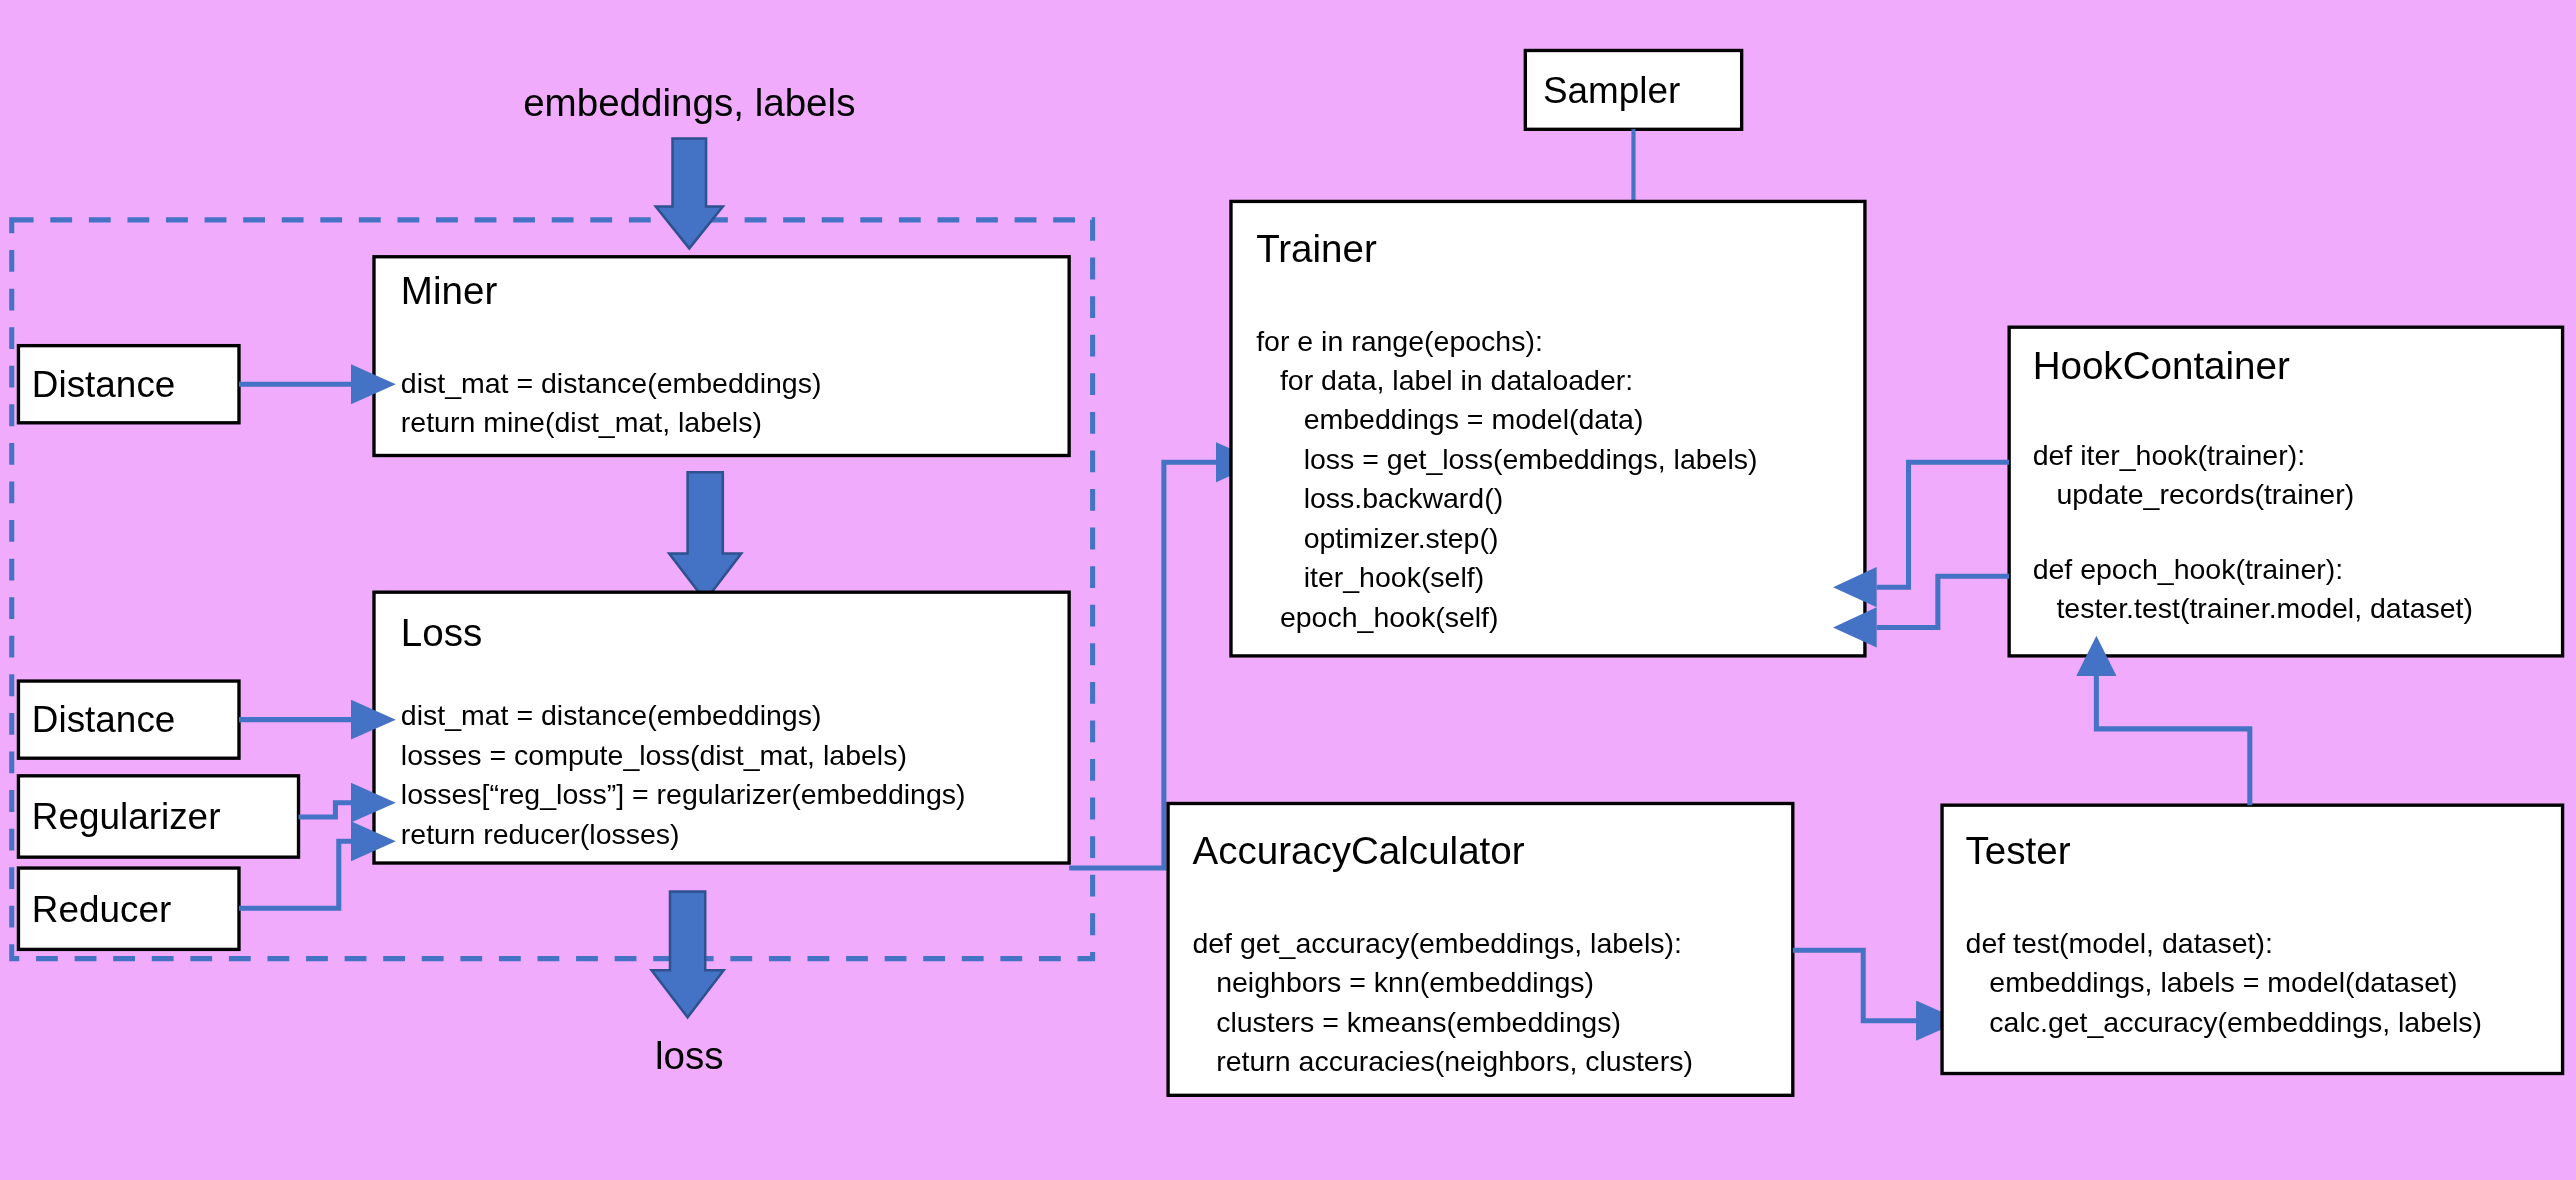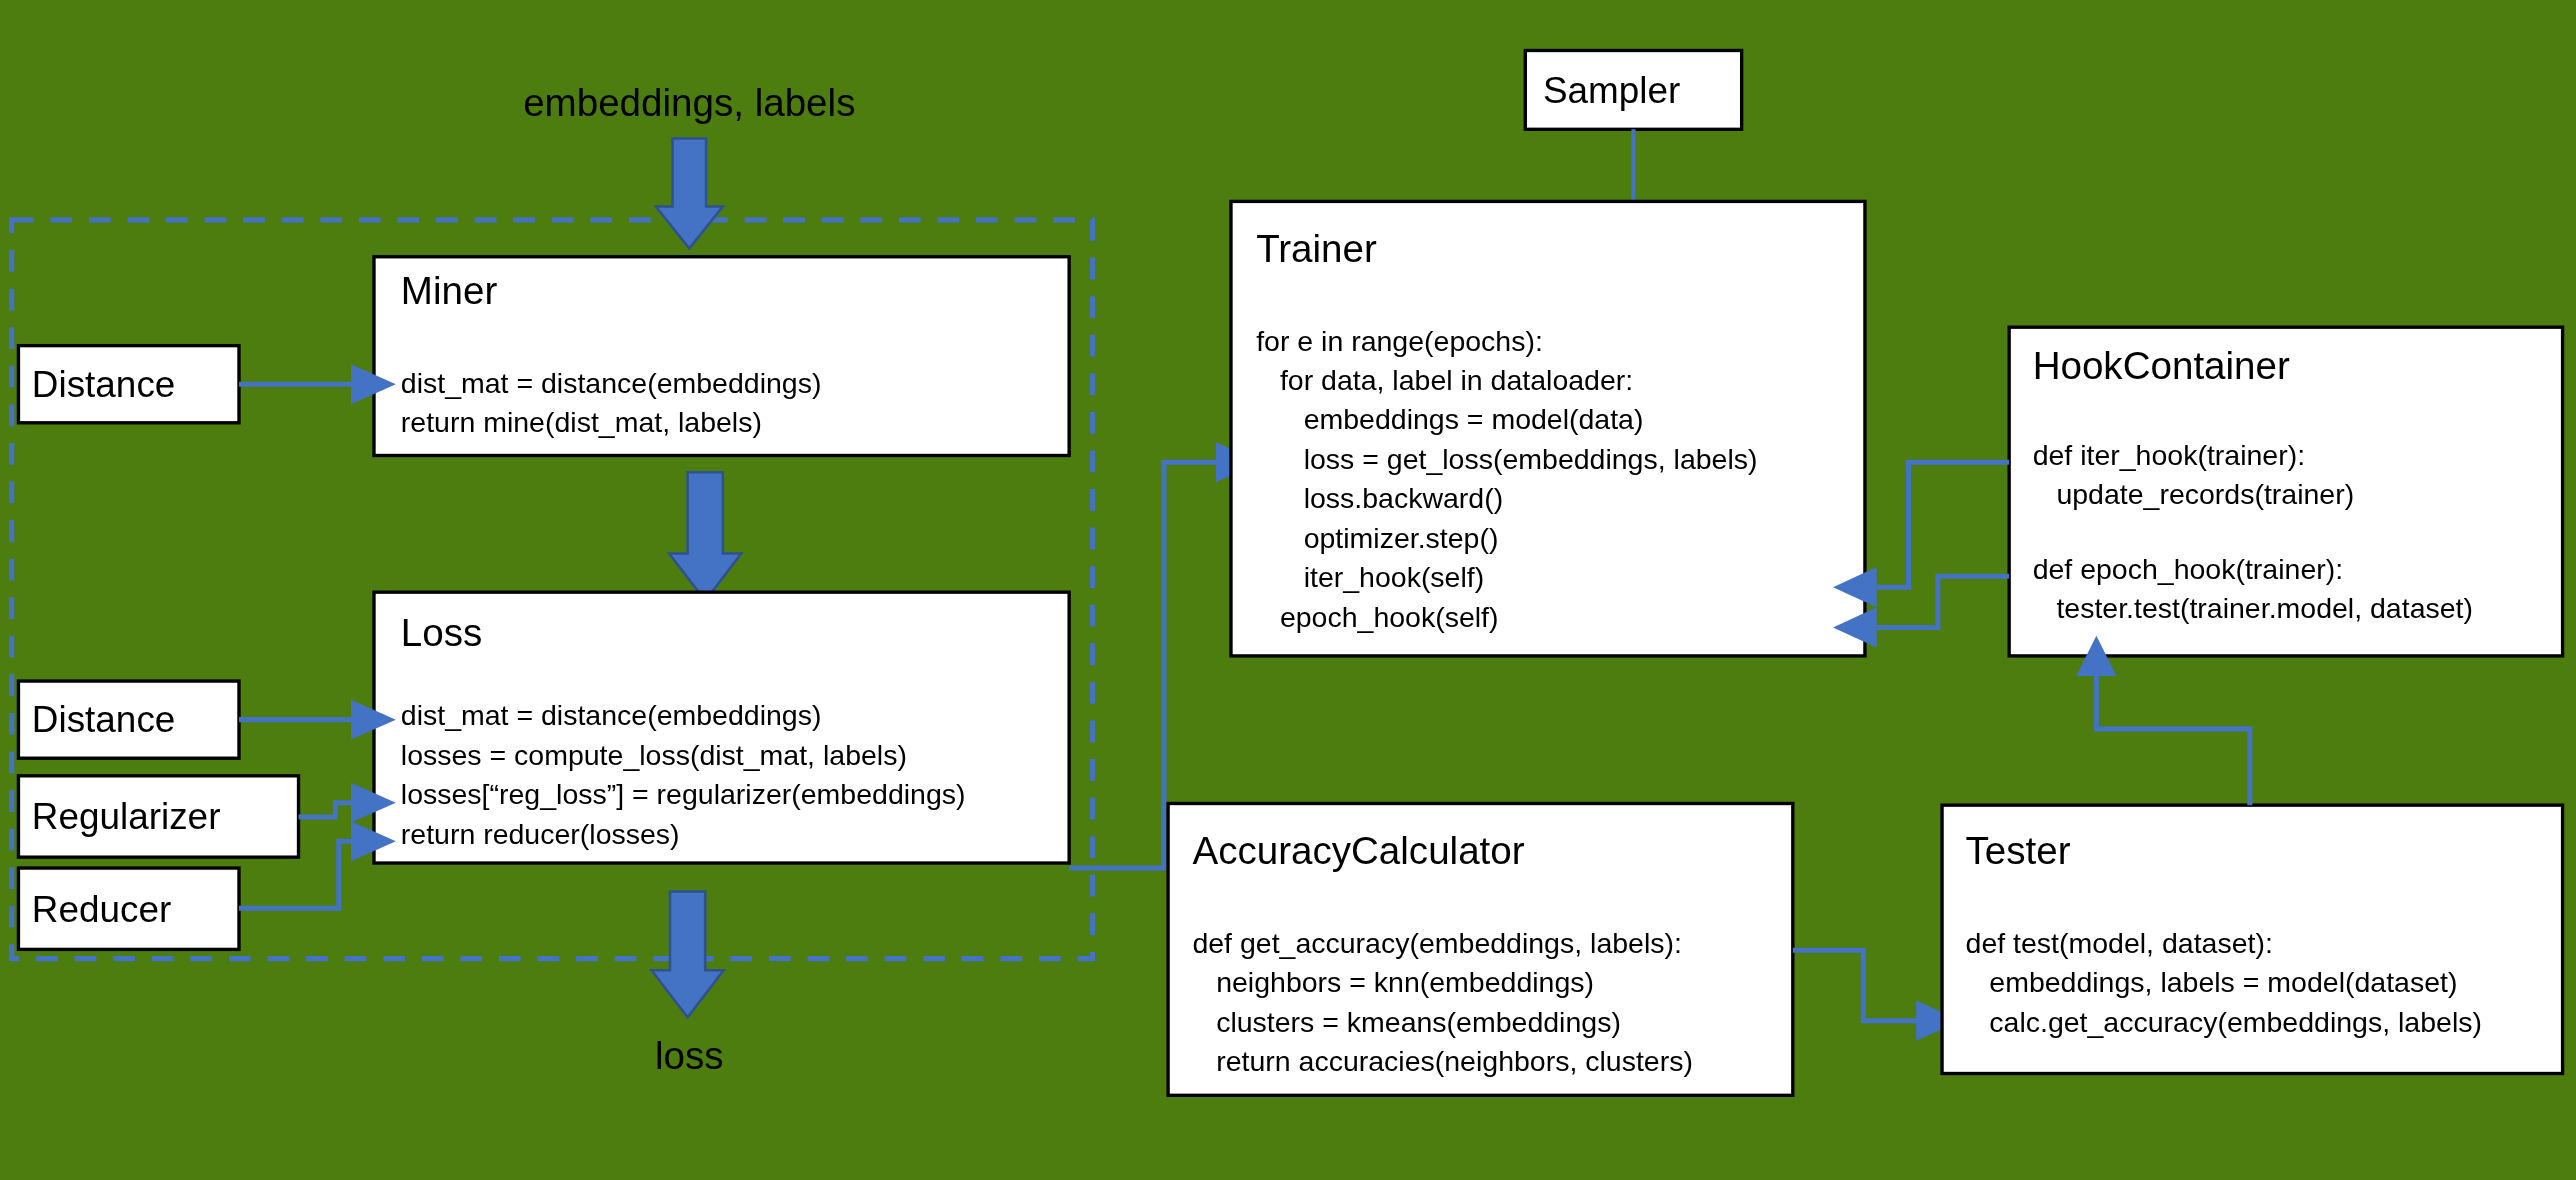--- a/index.html
+++ b/index.html
@@ -4,21 +4,21 @@
 <style>
   html, body {
     margin: 0;
     padding: 0;
     background: #ffffff;
   }
   #page {
     position: relative;
     width: 2576px;
     height: 1181px;
-    background: #4d7c0f;
+    background: #f0abfc;
     overflow: hidden;
     font-family: "Liberation Sans", sans-serif;
   }
   svg.diagram {
     position: absolute;
     top: 0;
     left: 0;
     width: 2576px;
     height: 1181px;
   }

